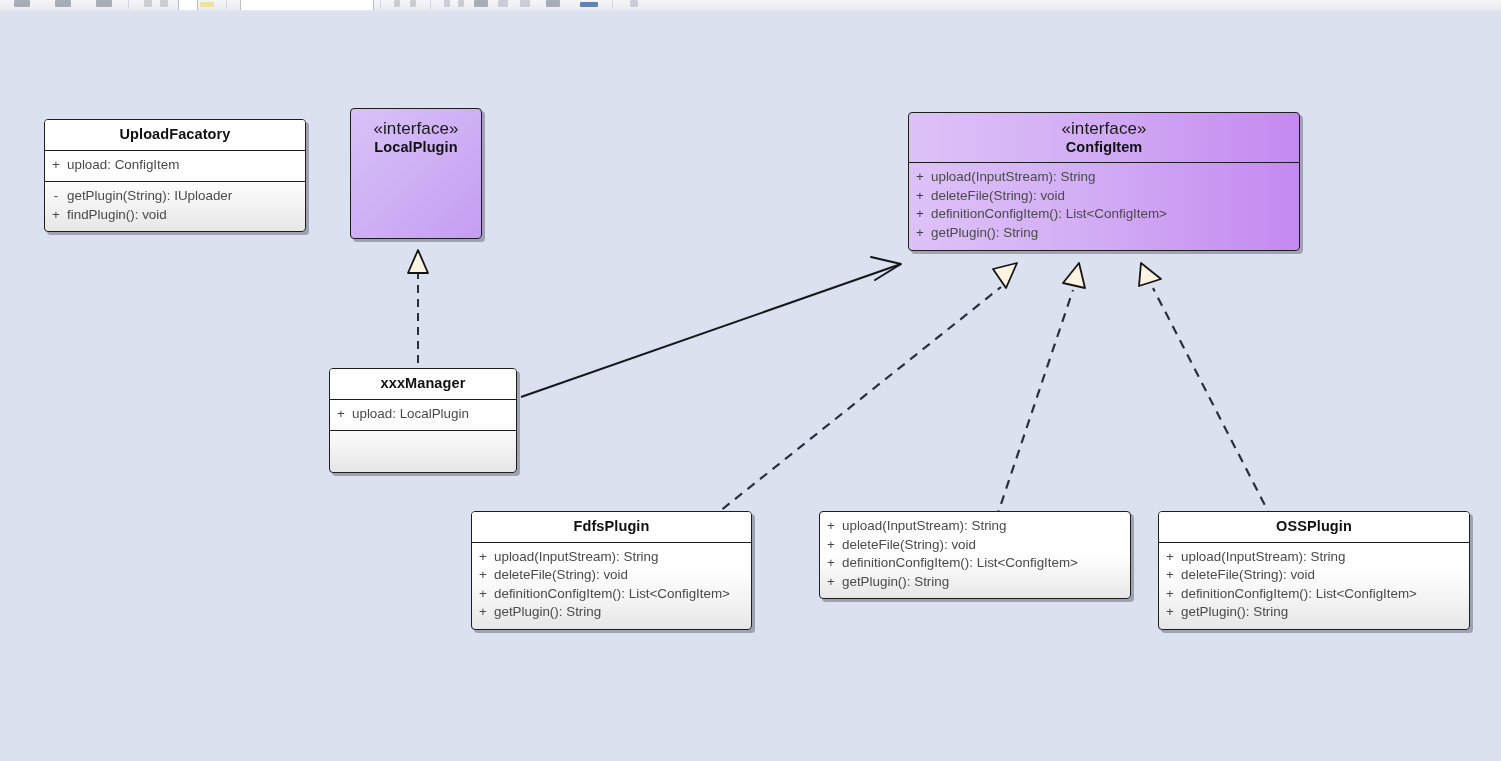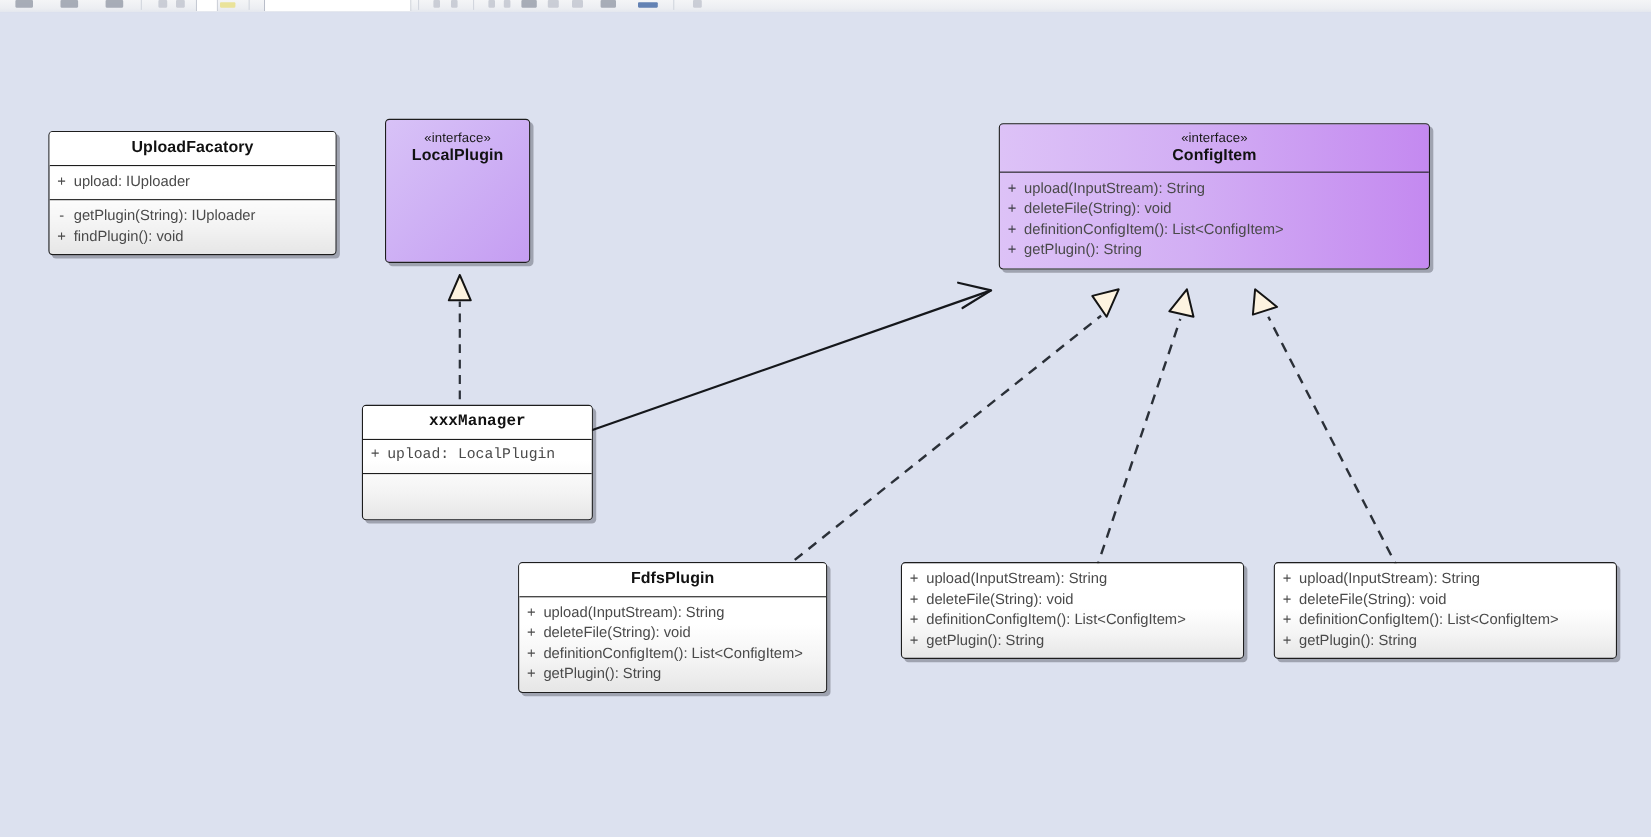--- a/index.html
+++ b/index.html
@@ -88,21 +88,21 @@
     padding: 6px 4px 7px 4px;
     border-bottom: 1.4px solid #1d1d1d;
     font-size: 14.5px;
     line-height: 1.15;
     letter-spacing: .1px;
   }
   .uml-box .hdr.transparent-bg { background: transparent; }
   .uml-box .stereo {
     display: block;
     font-weight: normal;
-    font-size: 12px;
+    font-size: 17px;
     color: #1a1a1a;
     letter-spacing: .1px;
   }
   .uml-box .compartment {
     padding: 5px 0 7px 0;
     border-bottom: 1.4px solid #1d1d1d;
   }
   .uml-box .compartment.last { border-bottom: none; }
   .uml-box .compartment.empty { min-height: 28px; }
   .row {
@@ -212,21 +212,21 @@
       <line x1="1272" y1="508" x2="1153" y2="277" stroke="#2b3038" stroke-width="2.2" stroke-dasharray="9,7"></line>
       <polygon points="1141,252 1139,275 1161,268" fill="#fdf3e0" stroke="#141414" stroke-width="1.8" stroke-linejoin="round"></polygon>
     </g>
   </svg>
 
   <div class="uml-box plain" id="box-uploadfacatory" style="left:44px; top:108px; width:262px;">
     <div class="hdr">UploadFacatory</div>
     <div class="compartment">
       <div class="row">
         <span class="vis">+</span>
-        <span class="sig">upload: IUploader</span>
+        <span class="sig">upload: ConfigItem</span>
       </div>
     </div>
     <div class="compartment last">
       <div class="row">
         <span class="vis">-</span>
         <span class="sig">getPlugin(String): IUploader</span>
       </div>
       <div class="row">
         <span class="vis">+</span>
         <span class="sig">findPlugin(): void</span>
@@ -259,21 +259,21 @@
         <span class="vis">+</span>
         <span class="sig">definitionConfigItem(): List&lt;ConfigItem&gt;</span>
       </div>
       <div class="row">
         <span class="vis">+</span>
         <span class="sig">getPlugin(): String</span>
       </div>
     </div>
   </div>
 
-  <div class="uml-box plain" id="box-xxxmanager" style="left:329px; top:357px; width:210px; height:105px;font-family:Liberation Mono, monospace;">
+  <div class="uml-box plain" id="box-xxxmanager" style="left:329px; top:357px; width:188px; height:105px;">
     <div class="hdr">xxxManager</div>
     <div class="compartment">
       <div class="row">
         <span class="vis">+</span>
         <span class="sig">upload: LocalPlugin</span>
       </div>
     </div>
     <div class="compartment last empty"></div>
   </div>
 
@@ -314,20 +314,21 @@
         <span class="sig">definitionConfigItem(): List&lt;ConfigItem&gt;</span>
       </div>
       <div class="row">
         <span class="vis">+</span>
         <span class="sig">getPlugin(): String</span>
       </div>
     </div>
   </div>
 
   <div class="uml-box plain" id="box-ossplugin" style="left:1158px; top:500px; width:312px;">
+    <div class="hdr">OSSPlugin</div>
     <div class="compartment last">
       <div class="row">
         <span class="vis">+</span>
         <span class="sig">upload(InputStream): String</span>
       </div>
       <div class="row">
         <span class="vis">+</span>
         <span class="sig">deleteFile(String): void</span>
       </div>
       <div class="row">

